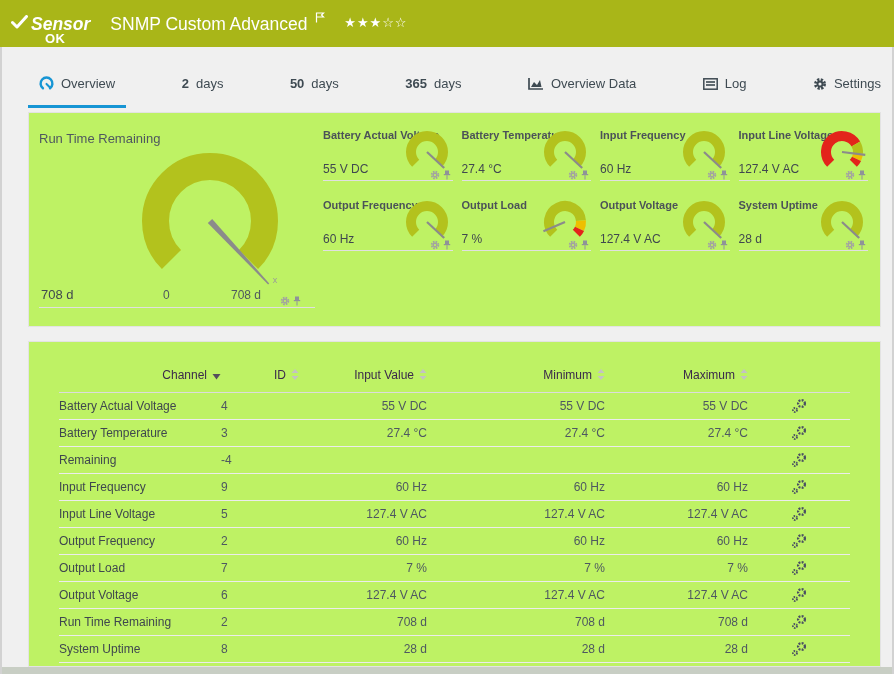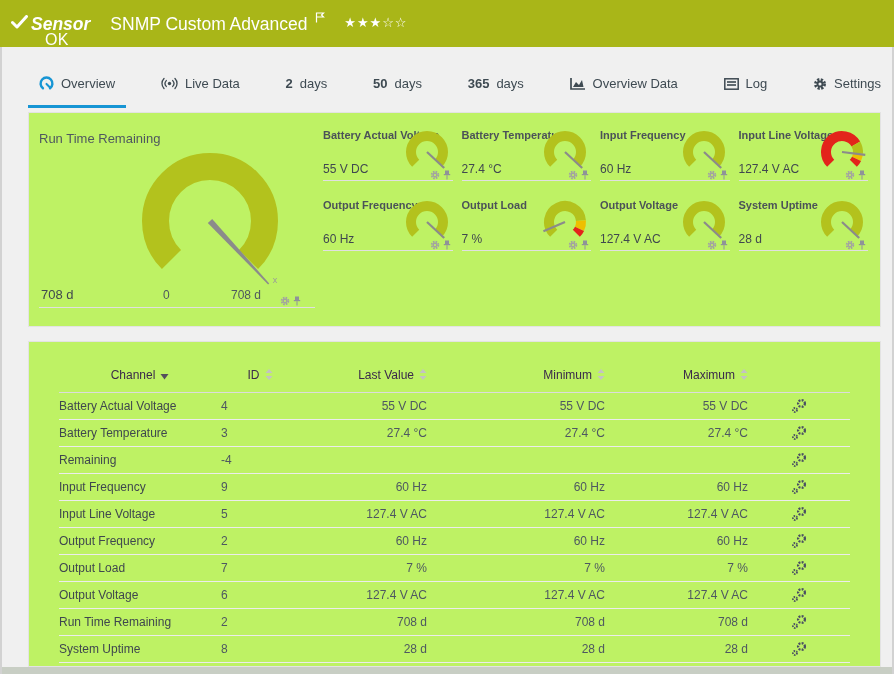--- a/index.html
+++ b/index.html
@@ -6,21 +6,21 @@
   html,body { width:894px; height:674px; overflow:hidden; background:#f0f0f0;
     font-family:"Liberation Sans","DejaVu Sans",sans-serif; }
   
   .sensor-header { height:47px; background:#a9b618; position:relative; color:#fff; }
   .check-wrap { position:absolute; left:11px; top:15px; }
   .title-line { position:absolute; left:31px; top:7px; font-size:17.5px; white-space:nowrap; }
   .title-line i { margin-right:20px;font-weight:bold; }
   .flag-wrap { display:inline-block; vertical-align:super; margin-left:3px; }
   .stars { display:inline-block; margin-left:14px; font-size:13px; letter-spacing:1px;
     vertical-align:3px; font-family:"DejaVu Sans",sans-serif; cursor:pointer; }
-  .status-ok { position:absolute; left:45px; top:31px; font-size:16px; font-weight:normal; letter-spacing:.3px; }
+  .status-ok { position:absolute; left:45px; top:31px; font-size:13px; font-weight:bold; letter-spacing:.3px; }
   
   .content-wrap { position:relative; height:627px; border-left:2px solid #d2d2d2;
     border-right:2px solid #d2d2d2; overflow:hidden; }
   
   .tabs { display:flex; justify-content:space-between; padding-left:26px; margin-top:15px; height:46px; }
   .tab { display:flex; align-items:center; gap:7px; padding:0 11px; font-size:13px; color:#3e4a52;
     border-bottom:3px solid transparent; white-space:nowrap; cursor:pointer; }
   .tab.active { border-bottom-color:#1795d4; }
   .tab b { font-weight:bold; }
   .tab .t-icn { display:inline-flex; }
@@ -38,21 +38,21 @@
   .small-grid { flex:1; margin-left:8px; display:grid; grid-template-columns:repeat(4,1fr);
     column-gap:9px; grid-auto-rows:56px; row-gap:14px; }
   .tile { position:relative; border-bottom:1px solid #e0e0e0; padding-top:4px; }
   .t-title { font-size:11px; font-weight:bold; color:#4b5258; white-space:nowrap; }
   .t-value { position:absolute; left:0; bottom:4px; font-size:12px; color:#40484f; white-space:nowrap; }
   .tile .g { position:absolute; right:2px; top:5px; }
   .tile .cell-icons { right:2px; bottom:-4px; background:transparent; }
   
   .panel.table-panel { margin-top:14px; height:326px; padding:26px 30px 0 30px; overflow:hidden; }
   table { width:100%; border-collapse:collapse; table-layout:fixed; }
-  th { font-size:12px; font-weight:normal; color:#3a2a4a; text-align:center; padding:0 0 9px 0;
+  th { font-size:12px; font-weight:normal; color:#3a2a4a; text-align:right; padding:0 0 9px 0;
     border-bottom:1px solid #dcdcdc; white-space:nowrap; cursor:pointer; }
   th.r, td.r { text-align:right; }
   th.c, td.c { text-align:center; }
   th .sort-icn { margin-left:5px; vertical-align:-1px; }
   td { font-size:12px; height:27px; padding:0; border-bottom:1px solid #ececec; color:#4e5861; white-space:nowrap; }
   td.channel { color:#3f474e; }
   td .row-gear { cursor:pointer; display:inline-flex; vertical-align:middle; }
   
   .footer-strip { position:absolute; left:0; right:0; bottom:0; height:7px; background:#c8cec4; }
 </style>
@@ -81,29 +81,20 @@
 
   <nav class="tabs" id="tabs">
       <div class="tab active">
         <span class="t-icn">
           <svg width="15" height="15" viewBox="0 0 16 16">
             <path d="M4.2 13 A6.3 6.3 0 1 1 11.8 13" fill="none" stroke="#1795d4" stroke-width="2.6" stroke-linecap="round"></path>
             <path d="M8 8.5 L12 12.5" stroke="#1795d4" stroke-width="2.2" stroke-linecap="round"></path>
           </svg>
         </span>
         <span>Overview</span>
-      </div>
-      <div class="tab">
-        <span class="t-icn">
-          <svg width="17" height="13" viewBox="0 0 18 13">
-            <circle cx="9" cy="6.5" r="1.8" fill="#3e4a52"></circle>
-            <path d="M5.6 3.4 a4.6 4.6 0 0 0 0 6.2 M3.2 1.2 a7.6 7.6 0 0 0 0 10.6 M12.4 3.4 a4.6 4.6 0 0 1 0 6.2 M14.8 1.2 a7.6 7.6 0 0 1 0 10.6" stroke="#3e4a52" stroke-width="1.4" fill="none" stroke-linecap="round"></path>
-          </svg>
-        </span>
-        <span>Live Data</span>
       </div>
       <div class="tab">
         <b>2</b>
         <span>days</span>
       </div>
       <div class="tab">
         <b>50</b>
         <span>days</span>
       </div>
       <div class="tab">
@@ -336,21 +327,21 @@
       </colgroup>
       <thead>
           <tr id="thead-row">
             <th><span>Channel</span><span class="sort-icn"><svg width="9" height="7" viewBox="0 0 9 7">
                   <path d="M0.5 1 H8.5 L4.5 6.5 Z" fill="#554f5c"></path>
                 </svg></span></th>
             <th><span>ID</span><span class="sort-icn"><svg width="8" height="11" viewBox="0 0 8 11">
                   <path d="M4 0 L7.5 4 H0.5 Z" fill="#c3c3c3"></path>
                   <path d="M4 11 L0.5 7 H7.5 Z" fill="#c3c3c3"></path>
                 </svg></span></th>
-            <th class="r"><span>Last Value</span><span class="sort-icn"><svg width="8" height="11" viewBox="0 0 8 11">
+            <th class="r"><span>Input Value</span><span class="sort-icn"><svg width="8" height="11" viewBox="0 0 8 11">
                   <path d="M4 0 L7.5 4 H0.5 Z" fill="#c3c3c3"></path>
                   <path d="M4 11 L0.5 7 H7.5 Z" fill="#c3c3c3"></path>
                 </svg></span></th>
             <th class="r"><span>Minimum</span><span class="sort-icn"><svg width="8" height="11" viewBox="0 0 8 11">
                   <path d="M4 0 L7.5 4 H0.5 Z" fill="#c3c3c3"></path>
                   <path d="M4 11 L0.5 7 H7.5 Z" fill="#c3c3c3"></path>
                 </svg></span></th>
             <th class="r"><span>Maximum</span><span class="sort-icn"><svg width="8" height="11" viewBox="0 0 8 11">
                   <path d="M4 0 L7.5 4 H0.5 Z" fill="#c3c3c3"></path>
                   <path d="M4 11 L0.5 7 H7.5 Z" fill="#c3c3c3"></path>

